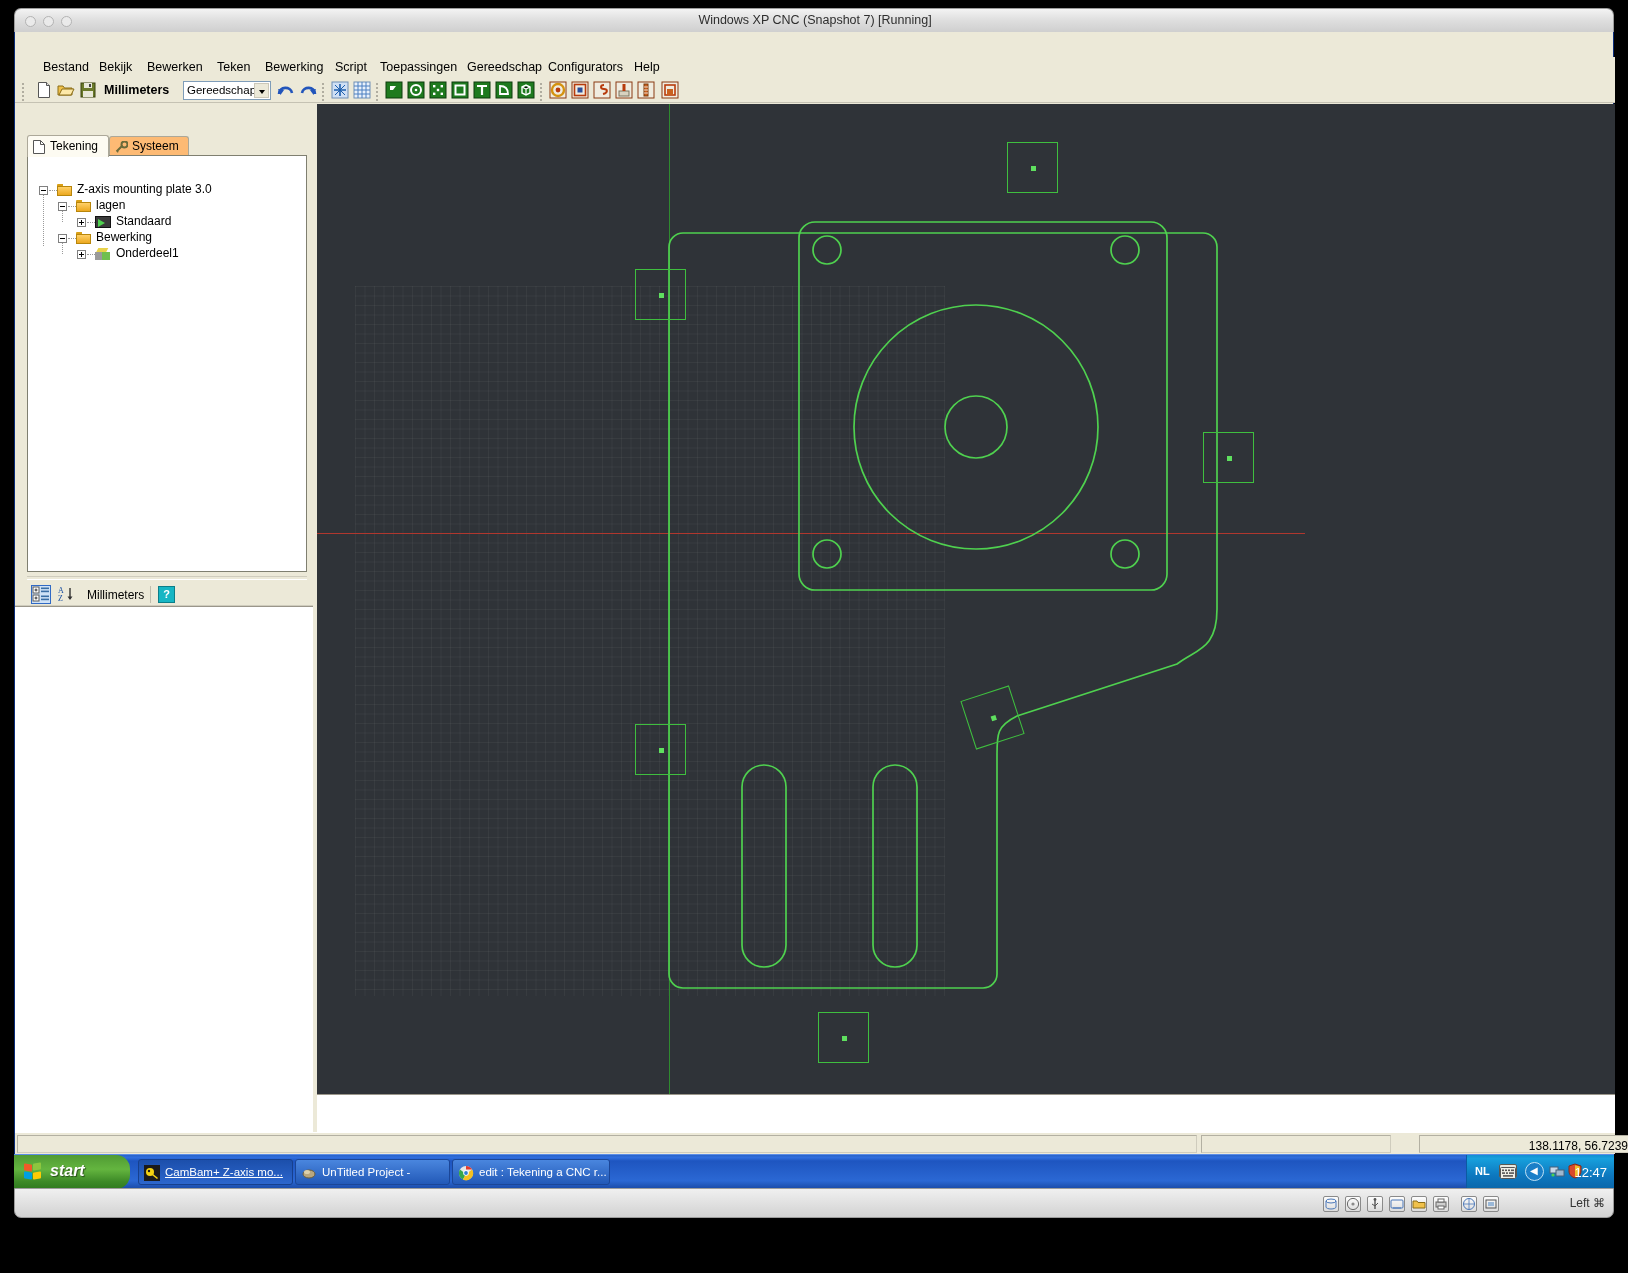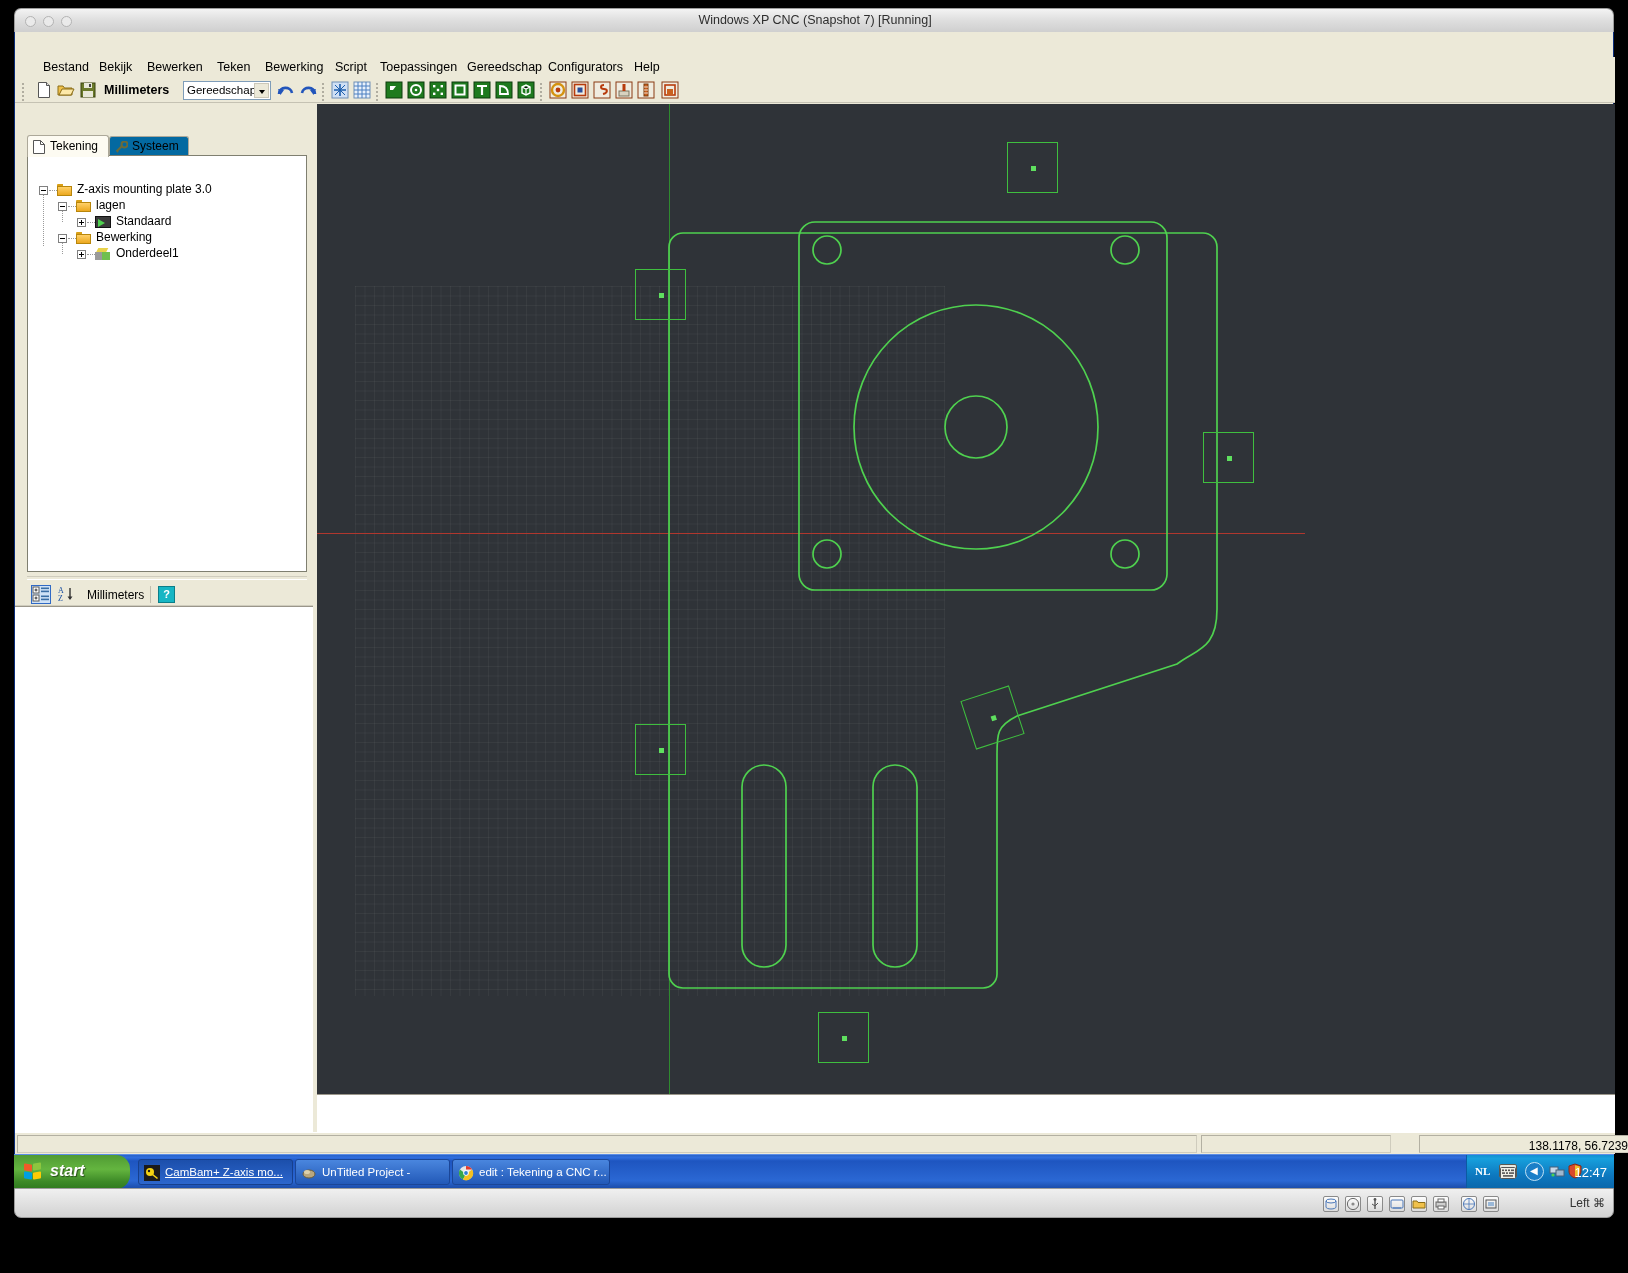--- a/index.html
+++ b/index.html
@@ -131,21 +131,21 @@
     position:absolute; left:0; top:72px; width:299px; height:1050px;
     background:#ece9d8;
   }
   #tabstrip {
     position:absolute; left:12px; top:32px; width:280px; height:20px;
   }
   .tab {
     position:absolute; top:0; height:20px; line-height:19px;
     font-size:12px; color:#000; padding:0 8px 0 22px;
     border:1px solid #aca899; border-bottom:none;
-    background:#0369a1;
+    background:#fdba74;
     border-top-left-radius:3px; border-top-right-radius:3px;
     white-space:nowrap;
     font-family:"Liberation Sans", sans-serif;
   }
   .tab.active {
     background:#fdfbf2; z-index:3; top:-1px; height:22px; line-height:21px;
   }
   #tree-box {
     position:absolute; left:12px; top:51px; width:280px; height:417px;
     background:#fff;
@@ -326,21 +326,21 @@
   .task-icon {
     position:absolute; left:5px; top:5px; width:16px; height:16px;
   }
   #tray {
     position:absolute; right:0; top:0; width:148px; height:34px;
     background:linear-gradient(to bottom,#128ed0 0%,#17a0dd 10%,#0d78bf 60%,#0a66aa 100%);
     border-left:1px solid #0c5aa2;
   }
   #tray-lang {
     position:absolute; left:8px; top:10px; font-size:11px; color:#fff; font-weight:bold;
-    font-family:Liberation Serif, serif;
+    font-family:Liberation Sans, sans-serif;
   }
   #tray-kbd {
     position:absolute; left:32px; top:9px; width:18px; height:14px;
     background:#e8e8e0; border:1px solid #5a5a52; border-radius:2px;
   }
   #tray-chev {
     position:absolute; left:58px; top:7px; width:19px; height:19px;
     border-radius:50%; background:#1b7fc8; border:1px solid #bfe1f5;
   }
   #tray-chev::after {

